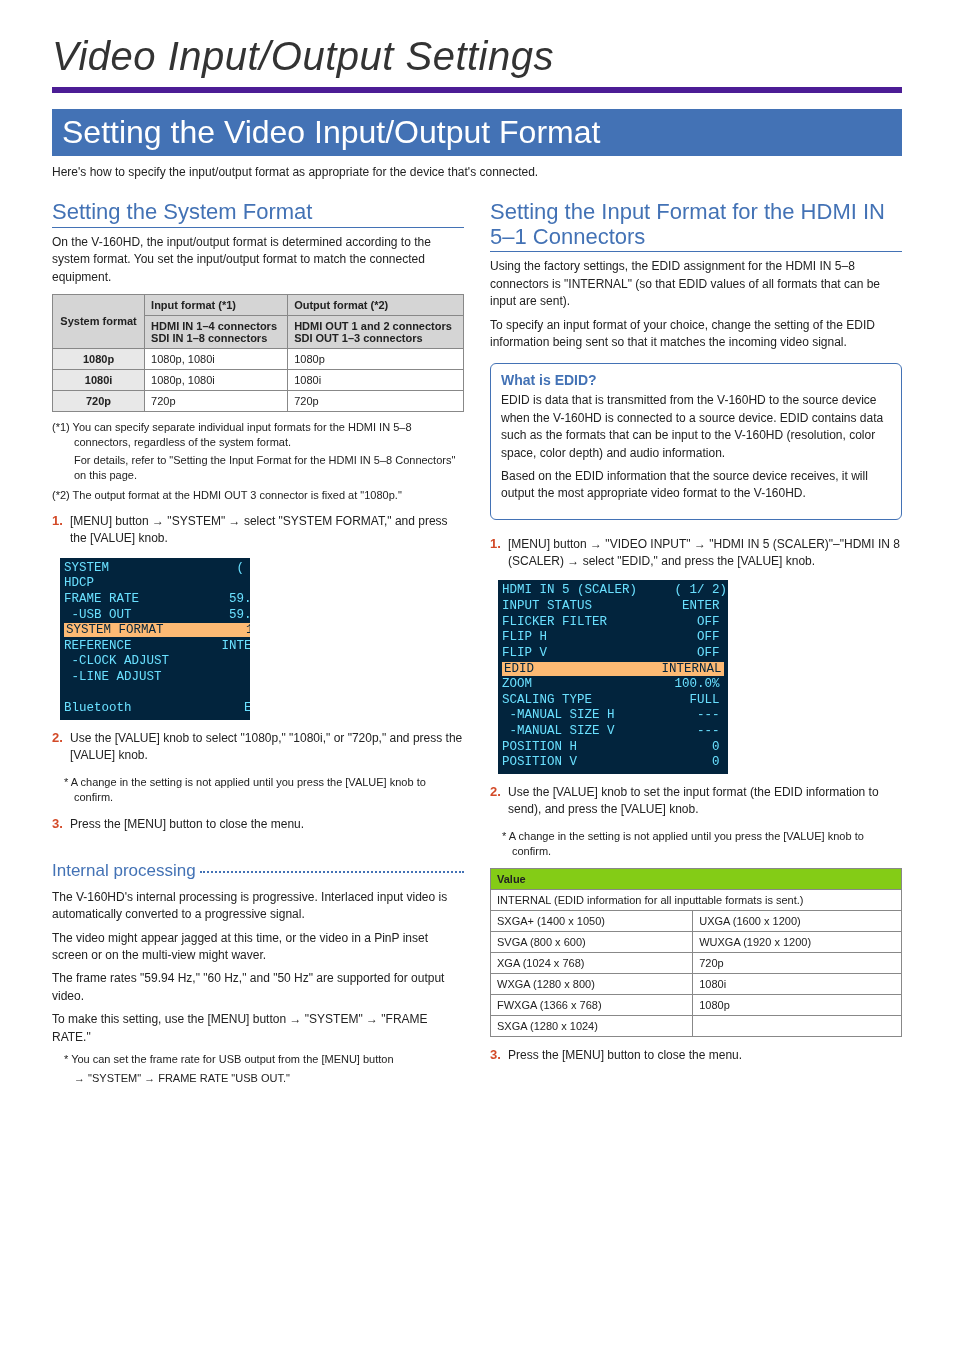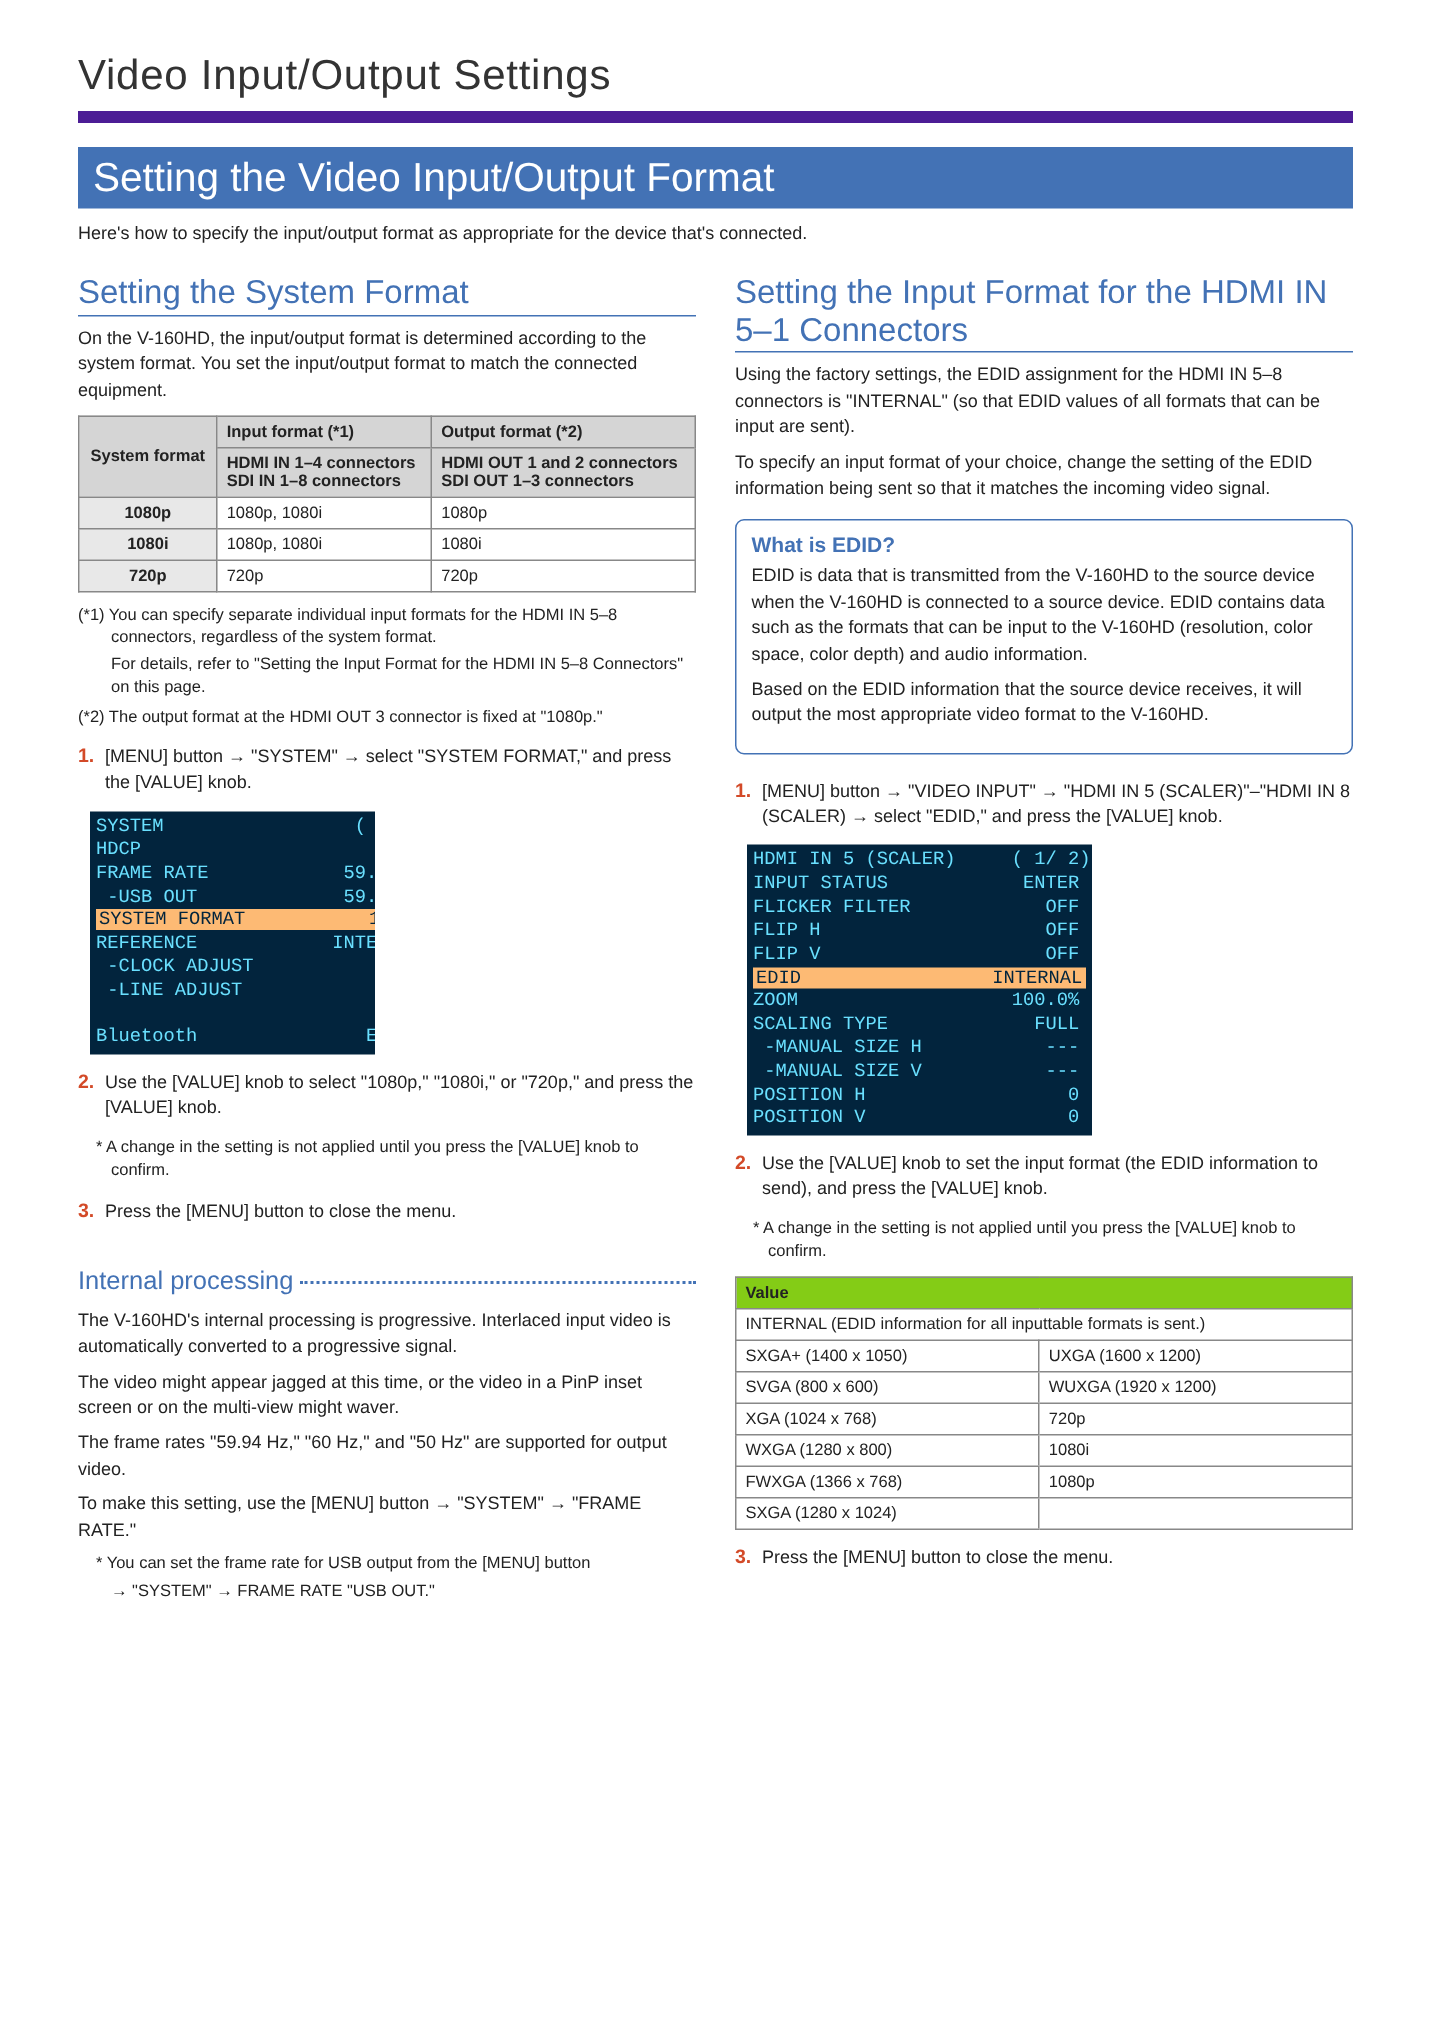--- a/index.html
+++ b/index.html
@@ -11,32 +11,33 @@
     color: #222;
     font-size: 12px;
   }
   .page {
     width: 954px;
     margin: 0 auto;
     padding: 34px 52px 28px 52px;
     position: relative;
   }
   .chapter-title {
-    font-size: 28px;
+    font-size: 40px;
     font-weight: 300;
     color: #333;
-    border-bottom: 8px solid #4c1d95;
+    border-bottom: 6px solid #4c1d95;
     padding-bottom: 8px;
     margin-bottom: 16px;
     letter-spacing: 0.5px;
+    font-style: italic;
   }
   .h1-bar {
     background: #4372b5;
     color: #fff;
-    font-size: 27px;
+    font-size: 32px;
     font-weight: 300;
     padding: 5px 10px;
     margin-bottom: 8px;
   }
   .intro { margin: 6px 0 18px 0; line-height: 1.4; }
   .columns { display: flex; gap: 26px; }
   .col { flex: 1; }
   .h2 {
     color: #4372b5;
     font-size: 22px;

